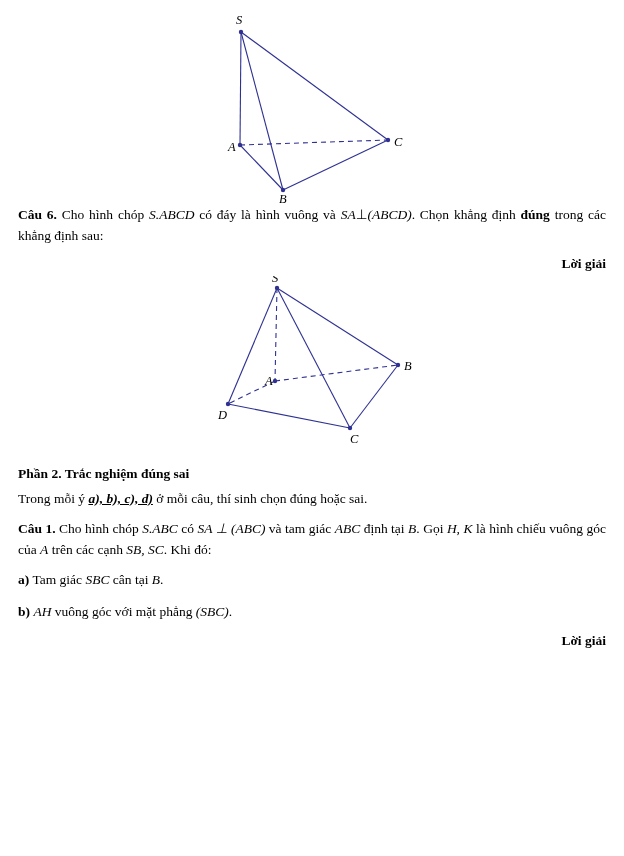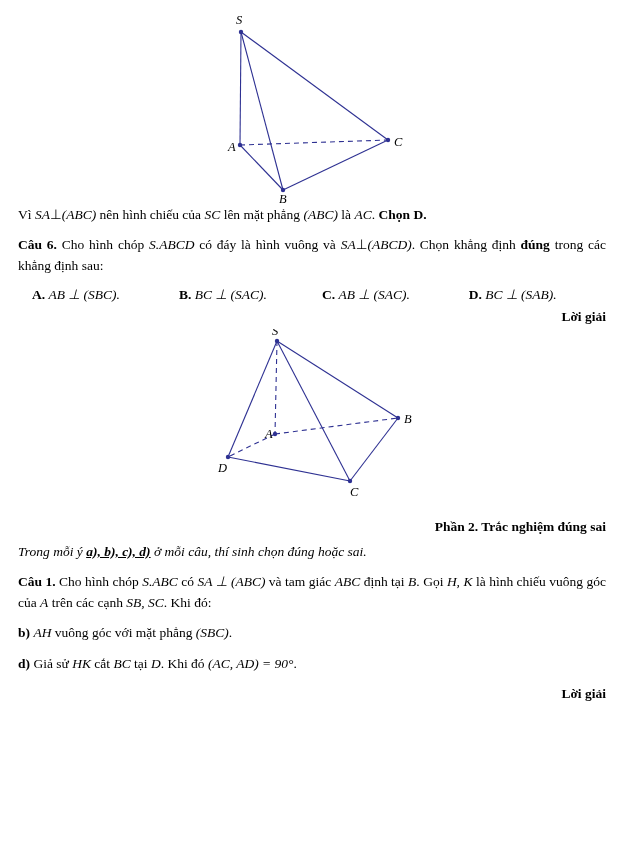--- a/index.html
+++ b/index.html
@@ -36,21 +36,21 @@
     margin: 0 auto;
   }
   p.line {
     margin: 0 0 9px 0;
     line-height: 1.55;
     text-align: justify;
   }
   .mi { font-family: "Liberation Serif", serif; font-style: italic; }
   .bold { font-weight: bold; }
   .bolditalic { font-weight: bold; font-style: italic; text-decoration: underline; }
-  .italic { font-style: italic; }
+  .italic { }
   .loigiai {
     text-align: right;
     font-weight: bold;
     margin: 2px 0 4px 0;
   }
   .choices {
     display: flex;
     justify-content: flex-start;
     margin: 0 0 6px 0;
     padding-left: 14px;
@@ -62,21 +62,20 @@
   .choice.c2 { width: 146px; }
   .choice.c3 { width: 150px; }
   .choice.c4 { width: 140px; }
   .q-item {
     margin: 0 0 11px 0;
     line-height: 1.55;
   }
   .sec-title {
     font-weight: bold;
     margin: 0 0 7px 0;
-    text-align: right;
   }
 </style>
 </head>
 <body>
 
 <div class="page">
 
   <div class="fig">
     <svg width="624" height="205" viewBox="0 0 624 205">
 
@@ -95,34 +94,25 @@
 
       <text x="236" y="24" font-family="Liberation Serif, serif" font-style="italic" font-size="12.5" fill="#000">S</text>
       <text x="228" y="151" font-family="Liberation Serif, serif" font-style="italic" font-size="12.5" fill="#000">A</text>
       <text x="279" y="203" font-family="Liberation Serif, serif" font-style="italic" font-size="12.5" fill="#000">B</text>
       <text x="394" y="146" font-family="Liberation Serif, serif" font-style="italic" font-size="12.5" fill="#000">C</text>
     </svg>
   </div>
 
   <div class="content">
 
-    <p class="line">
-      <span>Vì </span><span class="mi">SA</span><span>⊥</span><span class="mi">(ABC)</span><span> nên hình chiếu của </span><span class="mi">SC</span><span> lên mặt phẳng </span><span class="mi">(ABC)</span><span> là </span><span class="mi">AC</span><span>. </span><span class="bold">Chọn D.</span>
-    </p>
 
     <p class="line">
       <span class="bold">Câu 6.</span><span> Cho hình chóp </span><span class="mi">S.ABCD</span><span> có đáy là hình vuông và </span><span class="mi">SA</span><span>⊥</span><span class="mi">(ABCD)</span><span>. Chọn khẳng định </span><span class="bold">đúng</span><span> trong các khẳng định sau:</span>
     </p>
 
-    <div class="choices">
-      <span class="choice c1"><span class="bold">A.</span> <span class="mi">AB ⊥ (SBC).</span></span>
-      <span class="choice c2"><span class="bold">B.</span> <span class="mi">BC ⊥ (SAC).</span></span>
-      <span class="choice c3"><span class="bold">C.</span> <span class="mi">AB ⊥ (SAC).</span></span>
-      <span class="choice c4"><span class="bold">D.</span> <span class="mi">BC ⊥ (SAB).</span></span>
-    </div>
 
     <div class="loigiai">Lời giải</div>
   </div>
 
   <div class="fig">
     <svg width="624" height="190" viewBox="0 0 624 190">
 
       <line x1="277" y1="12" x2="398" y2="89" stroke="#2e3192" stroke-width="1.1"></line>
       <line x1="277" y1="12" x2="350" y2="152" stroke="#2e3192" stroke-width="1.1"></line>
       <line x1="277" y1="12" x2="228" y2="128" stroke="#2e3192" stroke-width="1.1"></line>
@@ -154,26 +144,26 @@
 
     <p class="line">
       <span class="italic">Trong mỗi ý </span><span class="bolditalic">a), b), c), d)</span><span class="italic"> ở mỗi câu, thí sinh chọn đúng hoặc sai.</span>
     </p>
 
     <p class="line">
       <span class="bold">Câu 1.</span><span> Cho hình chóp </span><span class="mi">S.ABC</span><span> có </span><span class="mi">SA ⊥ (ABC)</span><span> và tam giác </span><span class="mi">ABC</span><span> định tại </span><span class="mi">B</span><span>. Gọi </span><span class="mi">H, K</span><span> là hình chiếu</span>
       <span>vuông góc của </span><span class="mi">A</span><span> trên các cạnh </span><span class="mi">SB, SC</span><span>. Khi đó:</span>
     </p>
 
+    <p class="q-item">
+      <span class="bold">a)</span><span> Tam giác </span><span class="mi">SBC</span><span> cân tại </span><span class="mi">B</span><span>.</span>
+    </p>
 
     <p class="q-item">
       <span class="bold">b)</span><span> </span><span class="mi">AH</span><span> vuông góc với mặt phẳng </span><span class="mi">(SBC)</span><span>.</span>
     </p>
 
 
-    <p class="q-item">
-      <span class="bold">d)</span><span> Giả sử </span><span class="mi">HK</span><span> cắt </span><span class="mi">BC</span><span> tại </span><span class="mi">D</span><span>. Khi đó </span><span class="mi">(AC, AD) = 90°</span><span>.</span>
-    </p>
 
     <div class="loigiai">Lời giải</div>
 
   </div>
 </div>
 
 </body></html>

